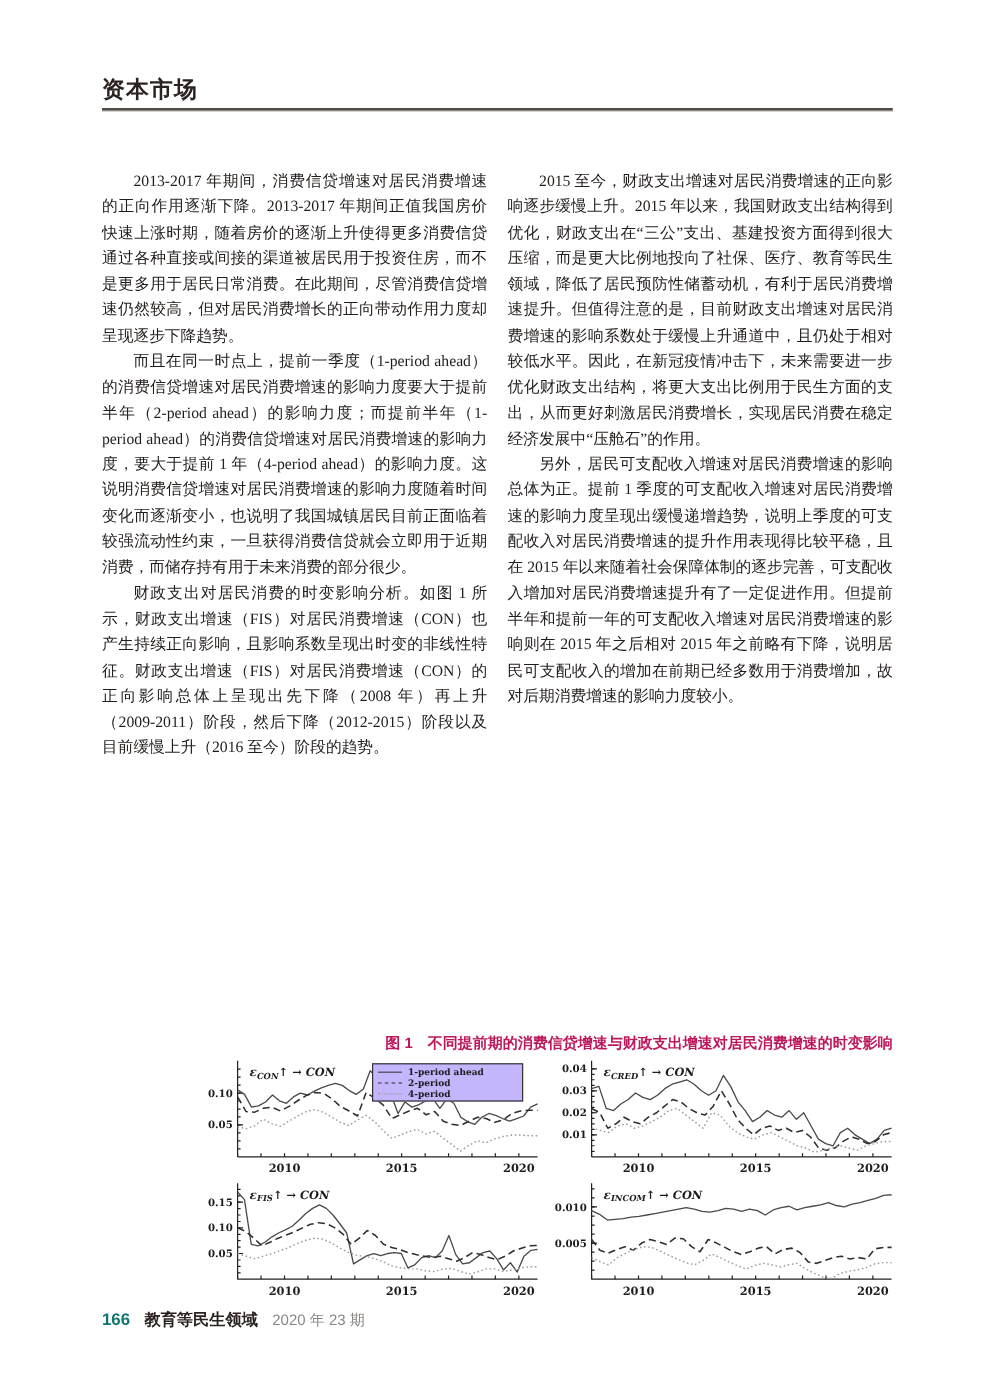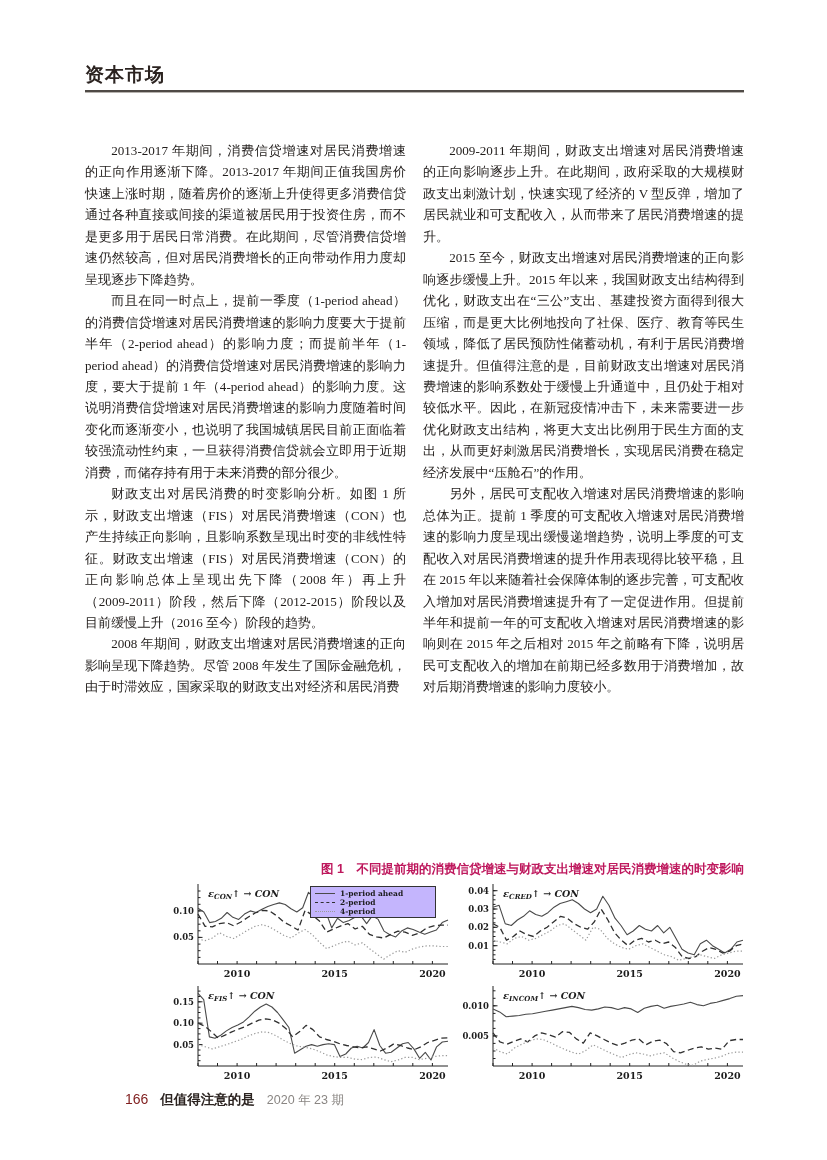--- a/index.html
+++ b/index.html
@@ -39,41 +39,39 @@
   .legend-sample{width:20px;height:0;flex:0 0 20px;}
   .ls-solid{border-top:1.6px solid #4a4a4a;}
   .ls-dashed{border-top:1.6px dashed #2f2f2f;}
   .ls-dotted{border-top:1.6px dotted #9a9a9a;}
   .legend-label{font-family:"DejaVu Serif",serif;font-size:7.5px;font-weight:bold;
         color:#1c1c1c;white-space:nowrap;line-height:9px;}
   .legend-wrap{position:relative;grid-column:1;grid-row:1;}
   
   .footer{position:absolute;left:85px;top:1091px;display:flex;align-items:baseline;gap:12px;
         font-family:"Liberation Sans",sans-serif;}
-  .footer .pageno{font-weight:normal;font-size:14px;color:#7f1d1d;margin-left:40px;}
+  .footer .pageno{font-weight:bold;font-size:14px;color:#0f766e;}
   .footer .journal{font-weight:bold;font-size:13.5px;color:#2b2320;}
   .footer .issue{font-size:12.5px;color:#8a8683;}
 </style>
 </head>
 <body>
 
 <div class="page">
 
   <div class="section-header">资本市场</div>
   <div class="header-rule"></div>
 
   <div class="columns">
     <div class="col">
       <p>2013-2017 年期间，消费信贷增速对居民消费增速的正向作用逐渐下降。2013-2017 年期间正值我国房价快速上涨时期，随着房价的逐渐上升使得更多消费信贷通过各种直接或间接的渠道被居民用于投资住房，而不是更多用于居民日常消费。在此期间，尽管消费信贷增速仍然较高，但对居民消费增长的正向带动作用力度却呈现逐步下降趋势。</p>
       <p>而且在同一时点上，提前一季度（1-period ahead）的消费信贷增速对居民消费增速的影响力度要大于提前半年（2-period ahead）的影响力度；而提前半年（1-period ahead）的消费信贷增速对居民消费增速的影响力度，要大于提前 1 年（4-period ahead）的影响力度。这说明消费信贷增速对居民消费增速的影响力度随着时间变化而逐渐变小，也说明了我国城镇居民目前正面临着较强流动性约束，一旦获得消费信贷就会立即用于近期消费，而储存持有用于未来消费的部分很少。</p>
       <p>财政支出对居民消费的时变影响分析。如图 1 所示，财政支出增速（FIS）对居民消费增速（CON）也产生持续正向影响，且影响系数呈现出时变的非线性特征。财政支出增速（FIS）对居民消费增速（CON）的正向影响总体上呈现出先下降（2008 年）再上升（2009-2011）阶段，然后下降（2012-2015）阶段以及目前缓慢上升（2016 至今）阶段的趋势。</p>
-      <p>2008 年期间，财政支出增速对居民消费增速的正向影响呈现下降趋势。尽管 2008 年发生了国际金融危机，由于时滞效应，国家采取的财政支出对经济和居民消费</p>
     </div>
     <div class="col">
-      <p>2009-2011 年期间，财政支出增速对居民消费增速的正向影响逐步上升。在此期间，政府采取的大规模财政支出刺激计划，快速实现了经济的 V 型反弹，增加了居民就业和可支配收入，从而带来了居民消费增速的提升。</p>
       <p>2015 至今，财政支出增速对居民消费增速的正向影响逐步缓慢上升。2015 年以来，我国财政支出结构得到优化，财政支出在“三公”支出、基建投资方面得到很大压缩，而是更大比例地投向了社保、医疗、教育等民生领域，降低了居民预防性储蓄动机，有利于居民消费增速提升。但值得注意的是，目前财政支出增速对居民消费增速的影响系数处于缓慢上升通道中，且仍处于相对较低水平。因此，在新冠疫情冲击下，未来需要进一步优化财政支出结构，将更大支出比例用于民生方面的支出，从而更好刺激居民消费增长，实现居民消费在稳定经济发展中“压舱石”的作用。</p>
       <p>另外，居民可支配收入增速对居民消费增速的影响总体为正。提前 1 季度的可支配收入增速对居民消费增速的影响力度呈现出缓慢递增趋势，说明上季度的可支配收入对居民消费增速的提升作用表现得比较平稳，且在 2015 年以来随着社会保障体制的逐步完善，可支配收入增加对居民消费增速提升有了一定促进作用。但提前半年和提前一年的可支配收入增速对居民消费增速的影响则在 2015 年之后相对 2015 年之前略有下降，说明居民可支配收入的增加在前期已经多数用于消费增加，故对后期消费增速的影响力度较小。</p>
     </div>
   </div>
 
   <div class="fig-caption">图 1　不同提前期的消费信贷增速与财政支出增速对居民消费增速的时变影响</div>
 
   <div class="charts-grid">
     <div class="chart-cell legend-wrap">
       <svg width="295" height="100">
@@ -263,17 +261,17 @@
           <text class="ctitle" x="50" y="15">ε<tspan font-size="7" dy="2">INCOM</tspan><tspan font-size="9.5" dy="-2">↑ → CON</tspan></text>
           <polyline class="ln ln-solid" points="40.0,24.9 46.6,27.9 53.2,32.7 59.7,32.1 66.3,31.5 72.9,30.3 79.5,29.7 86.1,28.5 92.6,27.3 99.2,26.1 105.8,24.9 112.4,23.6 118.9,22.4 125.5,23.6 132.1,25.5 138.7,26.1 145.3,24.9 151.8,23.0 158.4,23.6 165.0,25.5 171.6,23.6 178.2,24.9 184.7,28.5 191.3,24.3 197.9,22.4 204.5,21.2 211.1,24.3 217.6,22.4 224.2,21.2 230.8,20.0 237.4,18.2 243.9,20.6 250.5,21.8 257.1,19.4 263.7,18.2 270.3,16.4 276.8,14.6 283.4,12.2 290.0,11.6"></polyline>
           <polyline class="ln ln-dashed" points="40.0,48.9 46.9,57.9 53.9,60.3 60.8,57.3 67.8,54.9 74.7,57.9 81.7,51.9 88.6,48.9 95.6,50.7 102.5,53.1 109.4,47.7 116.4,48.3 123.3,54.9 130.3,59.1 137.2,48.9 144.2,51.9 151.1,55.5 158.1,59.1 165.0,61.5 171.9,59.1 178.9,56.1 185.8,54.9 192.8,60.9 199.7,57.3 206.7,56.1 213.6,59.7 220.6,67.6 227.5,68.8 234.4,66.4 241.4,64.0 248.3,62.8 255.3,65.2 262.2,64.0 269.2,65.2 276.1,56.7 283.1,55.5 290.0,55.5"></polyline>
           <polyline class="ln ln-dotted" points="40.0,64.0 47.1,67.6 54.3,70.0 61.4,64.0 68.6,60.3 75.7,57.3 82.9,54.9 90.0,55.5 97.1,58.5 104.3,62.1 111.4,65.2 118.6,68.2 125.7,70.0 132.9,66.4 140.0,60.9 147.1,64.0 154.3,67.6 161.4,70.6 168.6,73.6 175.7,70.6 182.9,68.8 190.0,70.0 197.1,71.8 204.3,70.0 211.4,68.8 218.6,73.6 225.7,77.2 232.9,80.2 240.0,81.4 247.1,77.2 254.3,75.4 261.4,74.2 268.6,72.4 275.7,69.4 282.9,68.2 290.0,68.2"></polyline>
         </svg>
     </div>
   </div>
 
   <div class="footer">
     <span class="pageno">166</span>
-    <span class="journal">但值得注意的是</span>
+    <span class="journal">教育等民生领域</span>
     <span class="issue">2020 年 23 期</span>
   </div>
 
 </div>
 
 </body></html>

